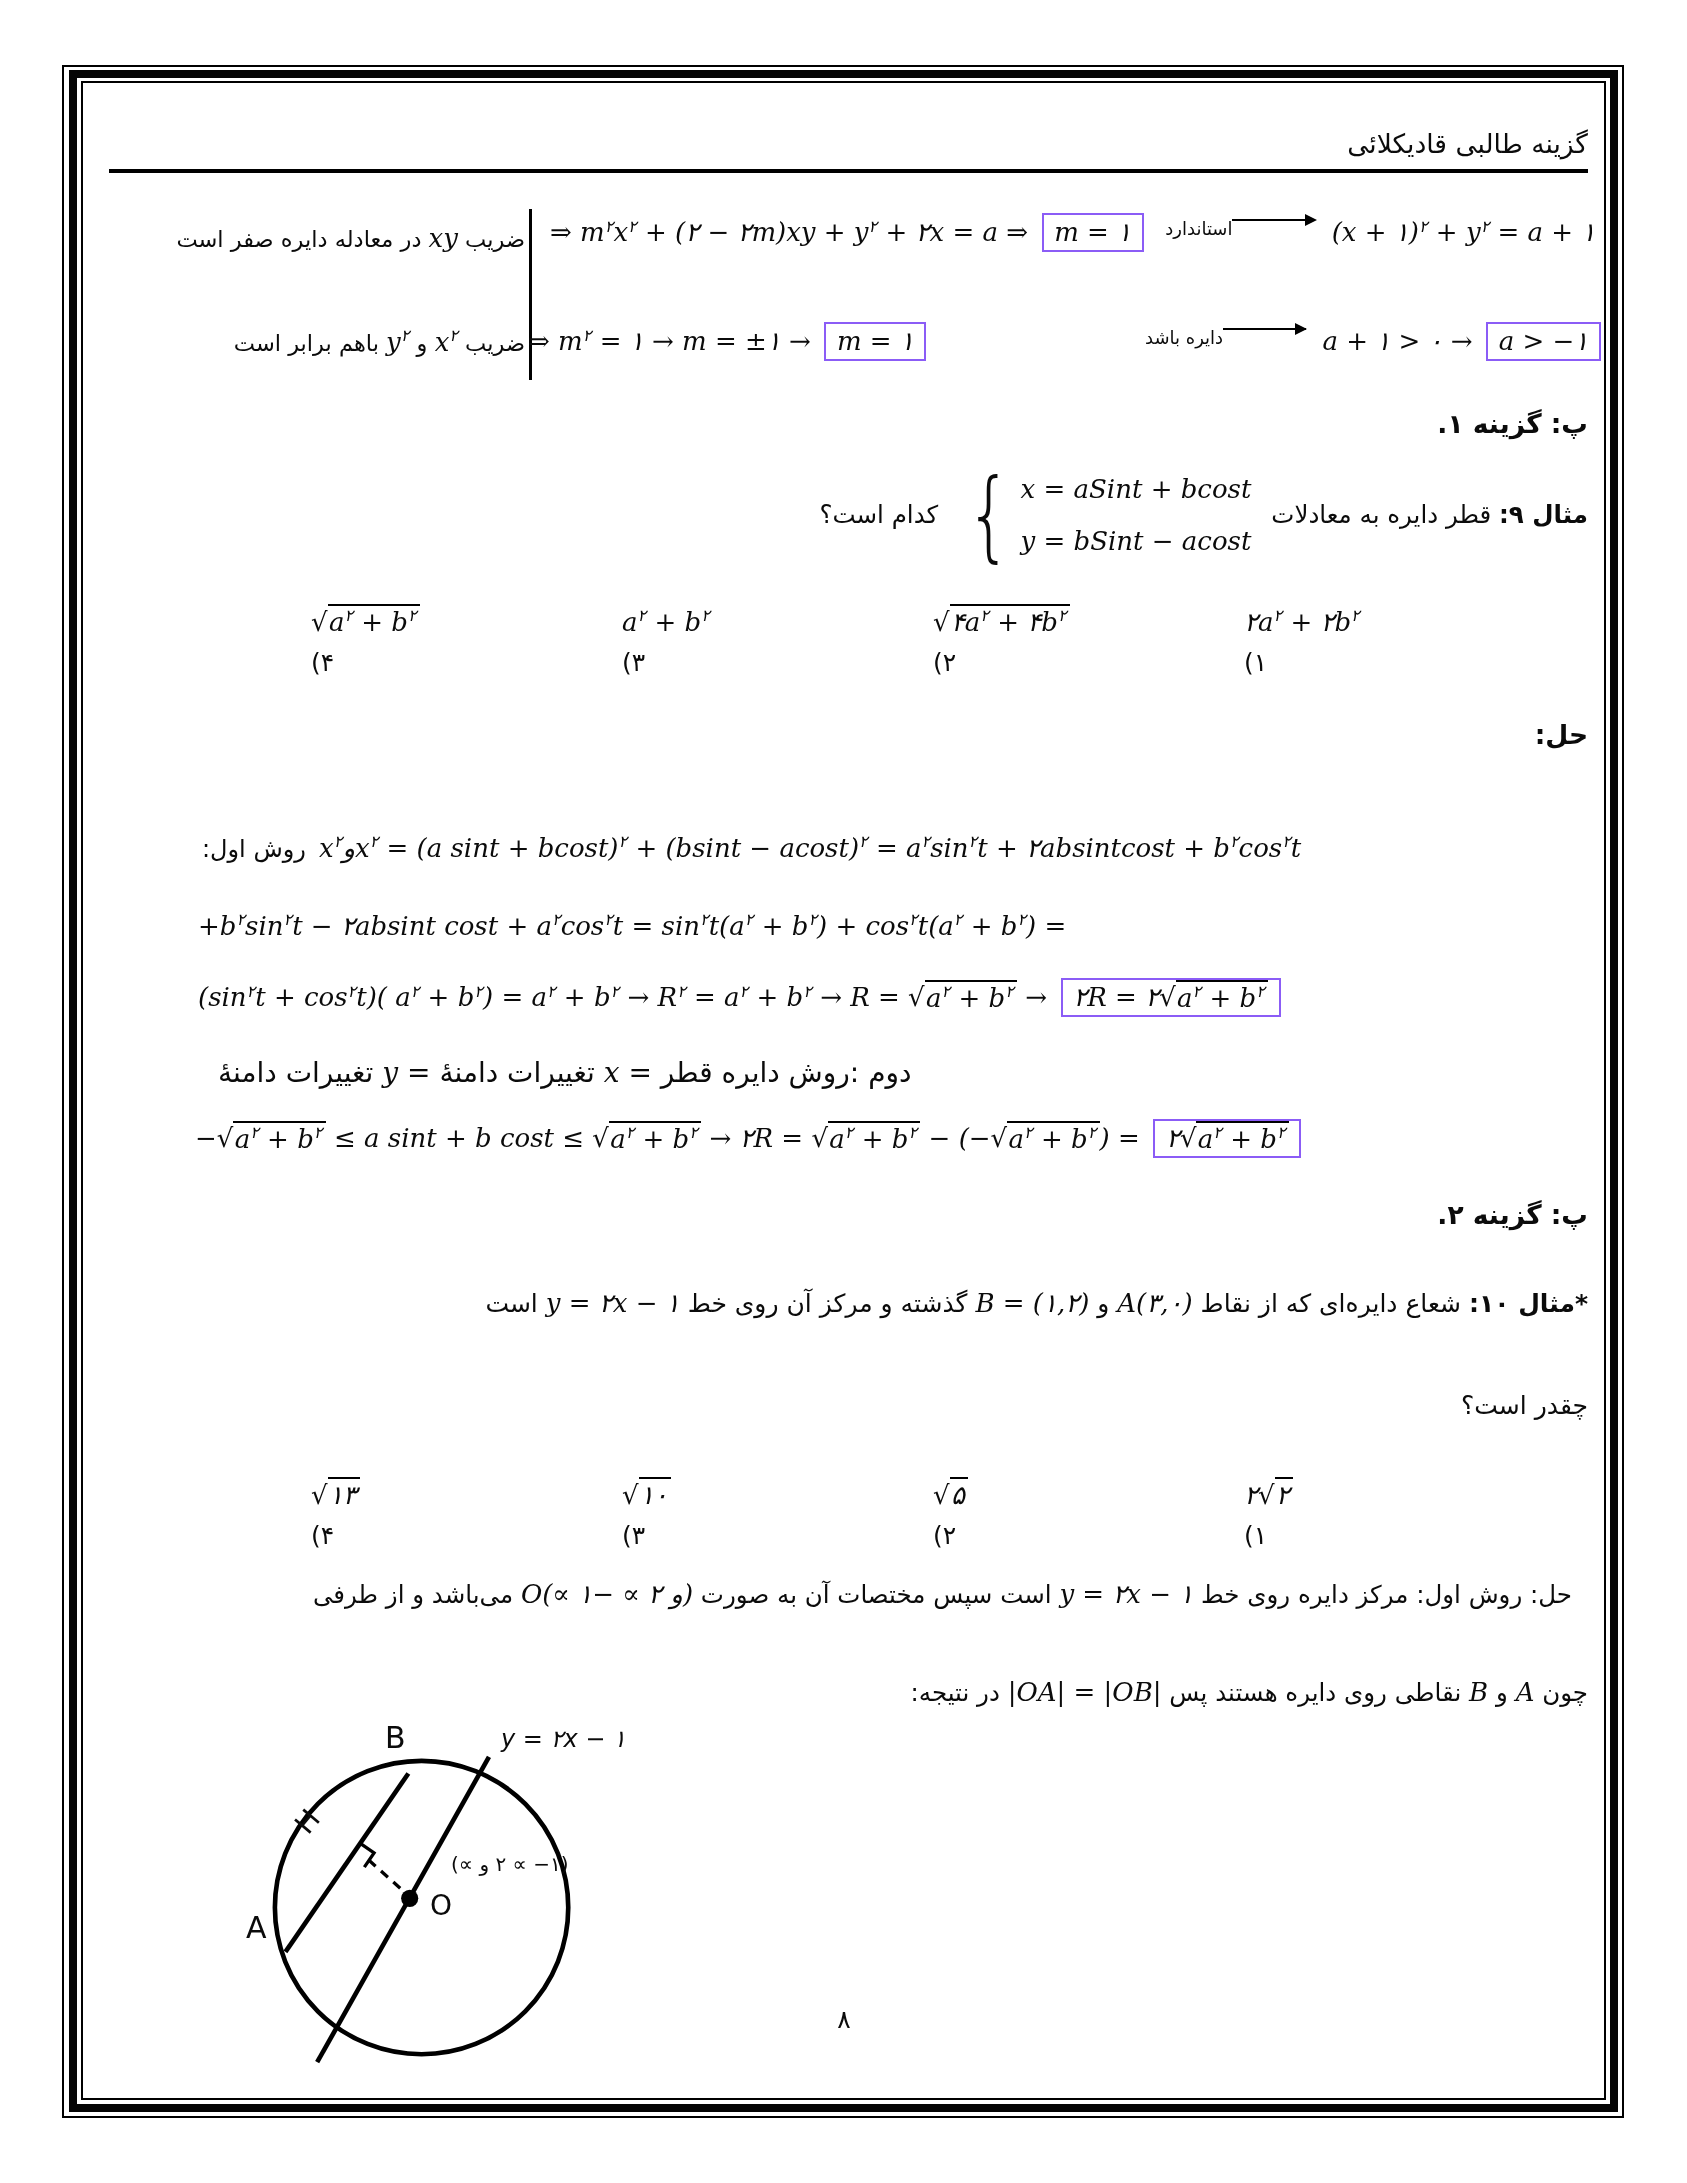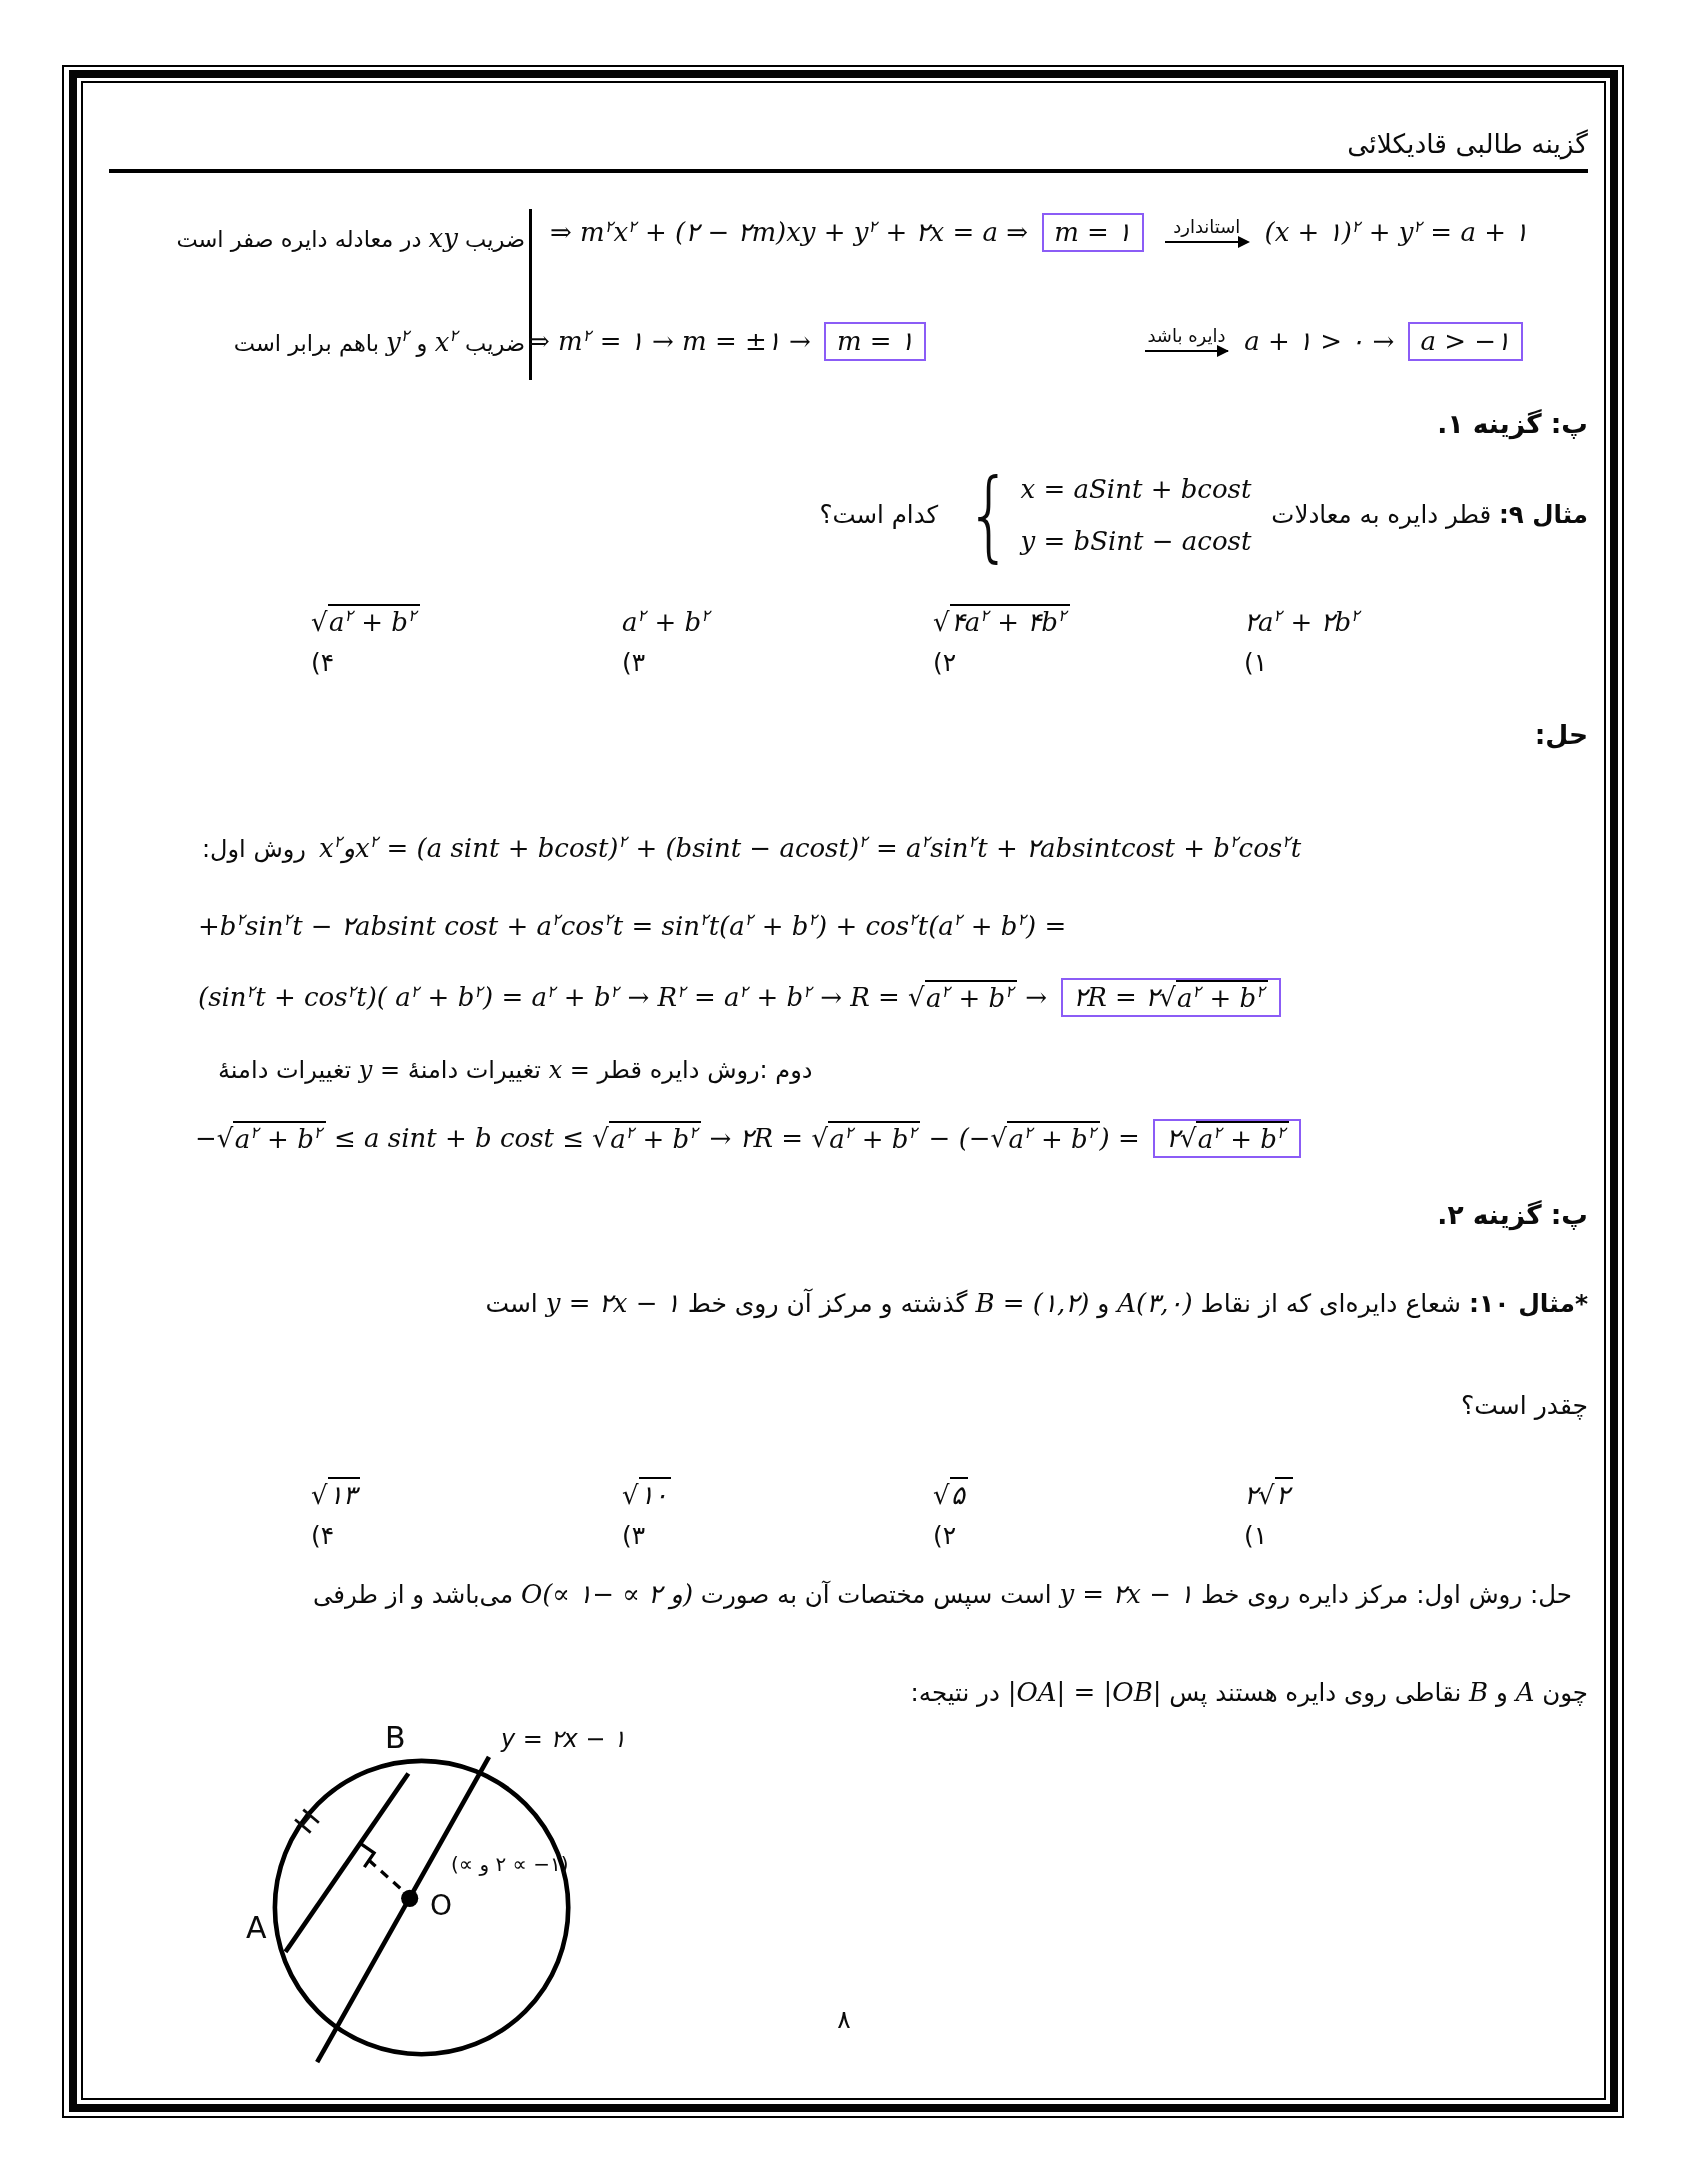--- a/index.html
+++ b/index.html
@@ -19,21 +19,21 @@
   .fa{direction:rtl;font-size:24.5px;line-height:1.5;}
   .bold{font-weight:bold;}
   .nowrap{white-space:nowrap;}
   .math{font-family:"DejaVu Serif","DejaVu Sans",serif;font-style:italic;font-size:26px;line-height:1.25;white-space:nowrap;}
   .math sup, .fa sup{font-size:0.62em;vertical-align:super;line-height:0;}
   .mv{font-family:"DejaVu Serif","DejaVu Sans",serif;font-style:italic;}
   .mbox{border:2px solid #8b5cf6;padding:1.3px 10.6px;margin:0 5.3px;display:inline-block;}
   .rad{display:inline-block;white-space:nowrap;}
   .rs{font-style:normal;}
   .rb{border-top:2px solid #000;padding:0.7px 3.3px 0 1.3px;}
-  .larr{display:inline-flex;flex-direction:column;align-items:center;vertical-align:middle;margin:0 8px;transform:translateY(-4px);}
+  .larr{display:inline-flex;flex-direction:row;align-items:center;vertical-align:middle;margin:0 8px;transform:translateY(-4px);}
   .llab{font-family:"DejaVu Sans",sans-serif;font-style:normal;font-size:18px;line-height:1.15;direction:rtl;padding-bottom:2.6px;white-space:nowrap;}
   .lsh{position:relative;height:2.6px;background:#000;align-self:stretch;min-width:83px;}
   .lsh::after{content:"";position:absolute;right:-1.3px;top:50%;transform:translateY(-50%);
     border-left:12px solid #000;border-top:6.6px solid transparent;border-bottom:6.6px solid transparent;}
   
   .ann{right:1162px;text-align:left;font-size:22.5px;direction:rtl;white-space:nowrap;}
   .ann-1{top:222px;}
   .ann-2{top:326px;}
   .vbar{left:529px;top:209px;width:3.3px;height:171px;background:#000;}
   .eq1{left:550px;top:213px;}
@@ -48,21 +48,21 @@
   .syscol{display:flex;flex-direction:column;gap:20px;}
   .optrow{left:311px;top:606px;width:1244px;display:grid;grid-template-columns:repeat(4,1fr);direction:rtl;}
   .optrow2{top:1479px;}
   .opt{display:flex;direction:ltr;justify-content:center;align-items:baseline;gap:9.3px;font-size:26.5px;flex-direction:column;}
   .opt .onum{font-size:25px;}
   .sol-label{right:99px;top:715px;font-size:26.5px;}
   .m1l1{left:202px;top:832px;display:flex;direction:ltr;align-items:baseline;gap:13.2px;}
   .m1l1 .mlabel{font-size:24px;direction:rtl;}
   .m1l2{left:198px;top:910px;}
   .m1l3{left:198px;top:978px;}
-  .m2vis{left:218px;top:1056px;font-size:24px;direction:ltr;white-space:nowrap;}
+  .m2vis{left:218px;top:1056px;font-size:28px;direction:ltr;white-space:nowrap;}
   .ineq{left:195px;top:1119px;}
   
   .ex10q{right:99px;top:1285px;text-align:right;white-space:nowrap;font-size:25px;}
   .ex10q2{right:99px;top:1387px;font-size:25px;}
   .sol1{right:115px;top:1577px;text-align:center;white-space:nowrap;font-size:24.5px;}
   .sol2{right:99px;top:1675px;text-align:right;white-space:nowrap;font-size:24.5px;}
   
   .diagram{left:218px;top:1712px;width:423px;height:370px;}
   .dlab{position:absolute;font-size:30px;font-family:"DejaVu Sans",sans-serif;}
   .dlab-a{left:28px;top:198px;}

